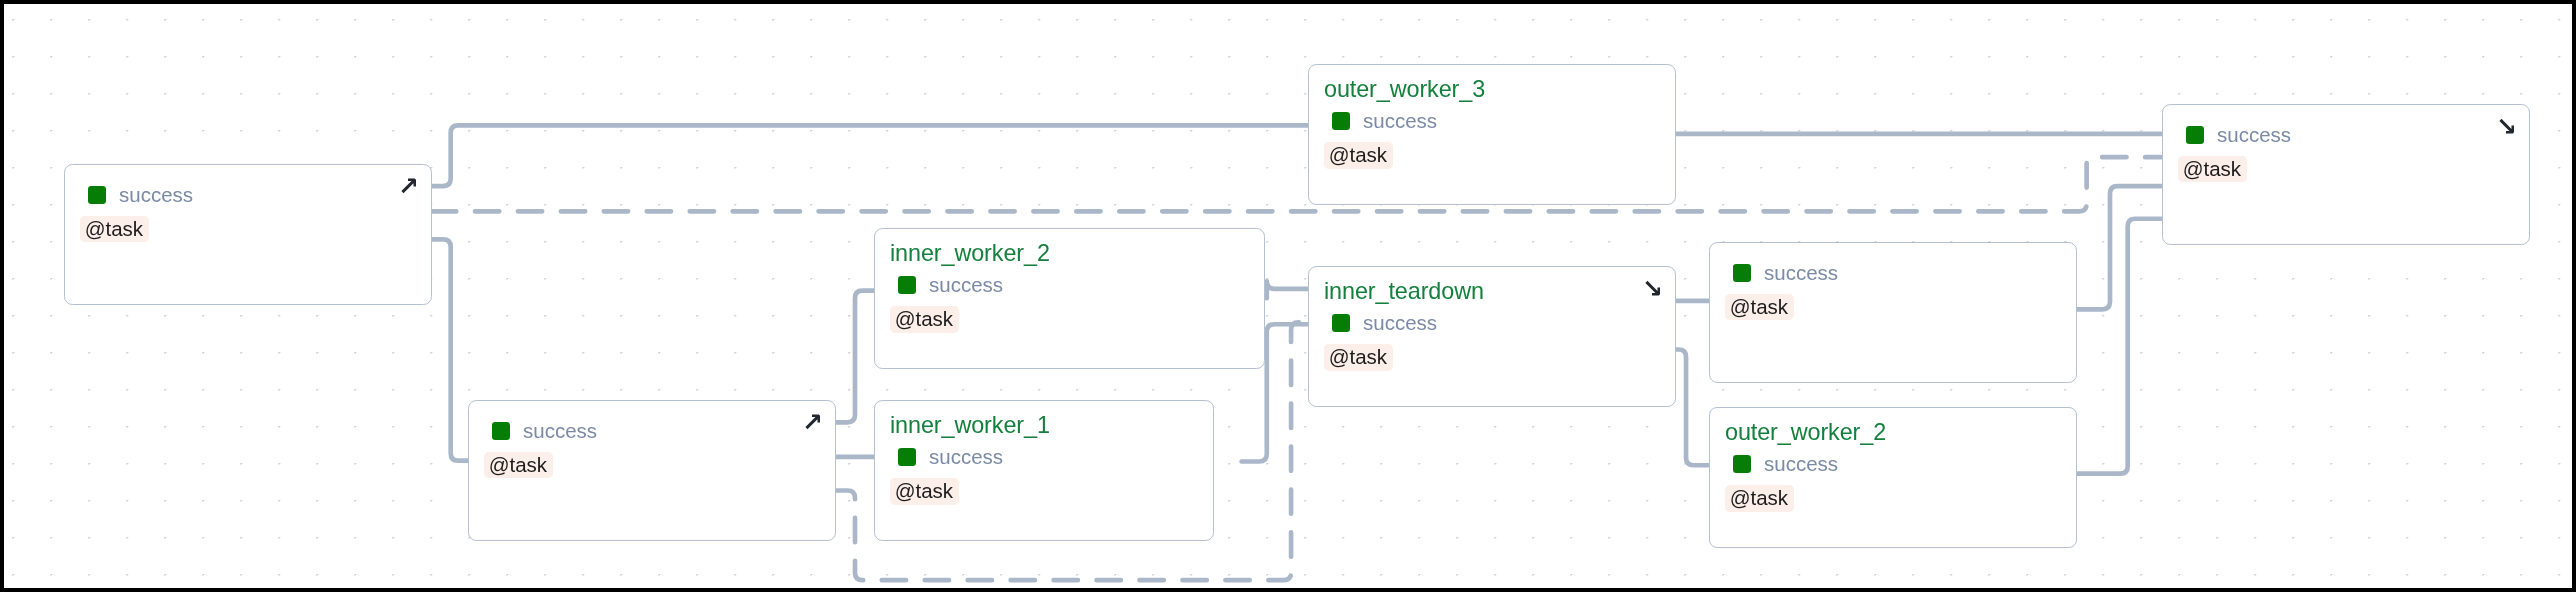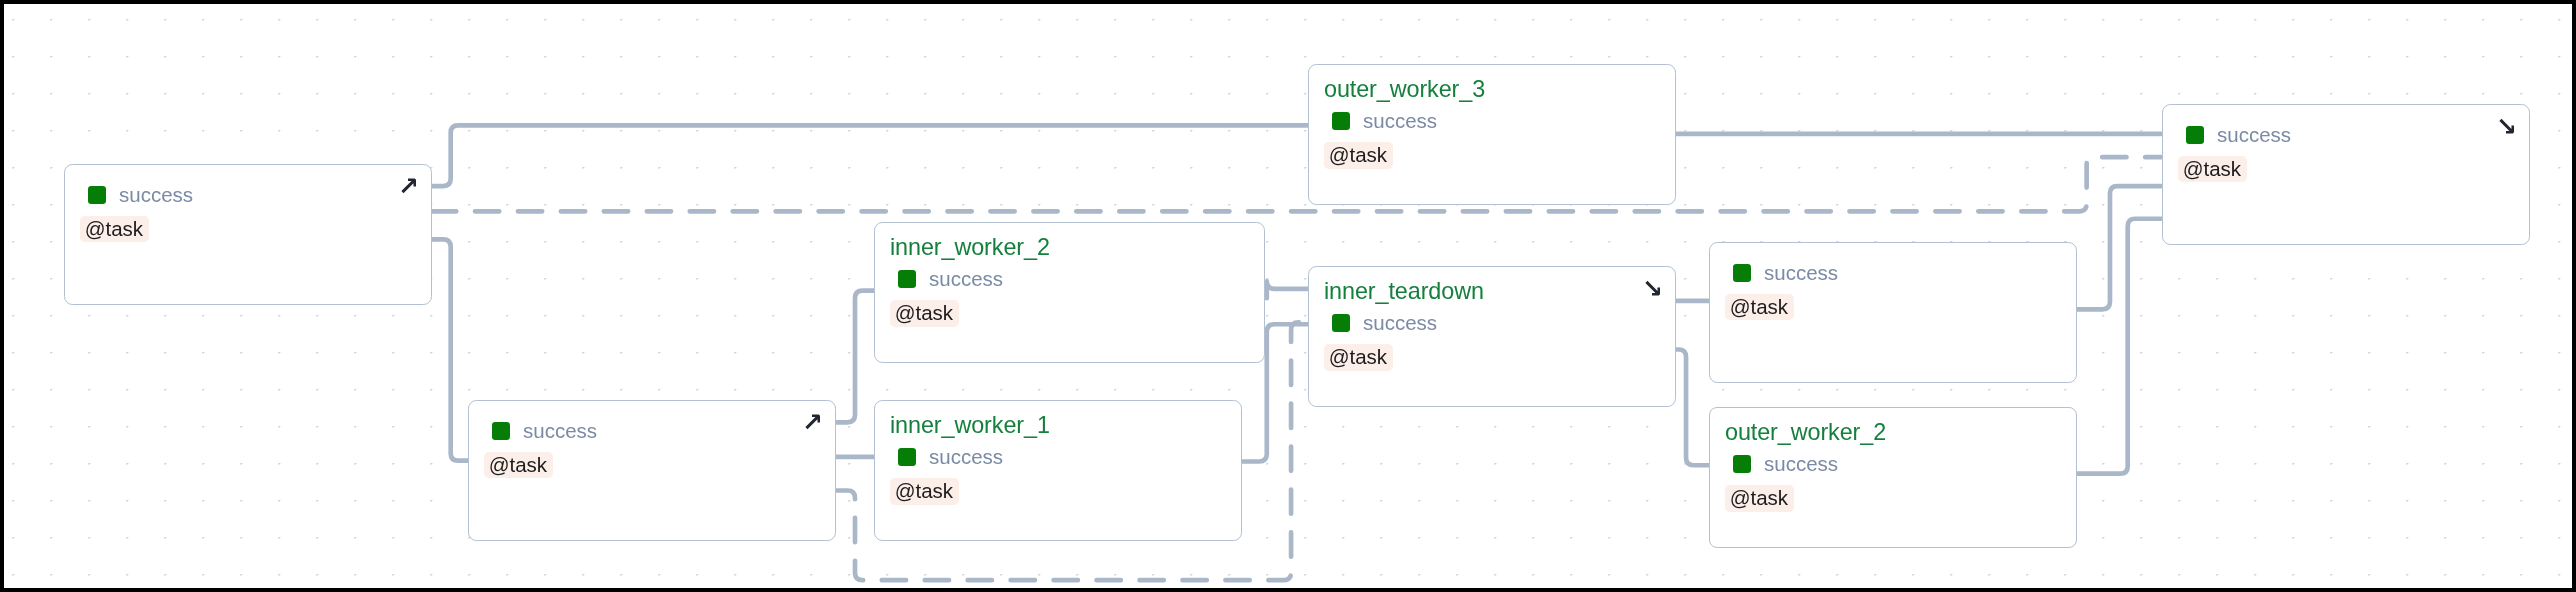--- a/index.html
+++ b/index.html
@@ -161,21 +161,21 @@
     <span class="node-arrow">↘</span>
     <div class="node-status-row">
       <span class="status-swatch"></span>
       <span class="status-text">success</span>
     </div>
     <div class="node-badge-row">
       <span class="node-badge">@task</span>
     </div>
   </div>
 
-  <div class="node" style="left:870px; top:218px; width:391px; height:141px;">
+  <div class="node" style="left:870px; top:224px; width:391px; height:141px;">
     <span class="node-arrow"></span>
     <div class="node-title">inner_worker_2</div>
     <div class="node-status-row">
       <span class="status-swatch"></span>
       <span class="status-text">success</span>
     </div>
     <div class="node-badge-row">
       <span class="node-badge">@task</span>
     </div>
   </div>
@@ -207,21 +207,21 @@
     <span class="node-arrow">↗</span>
     <div class="node-status-row">
       <span class="status-swatch"></span>
       <span class="status-text">success</span>
     </div>
     <div class="node-badge-row">
       <span class="node-badge">@task</span>
     </div>
   </div>
 
-  <div class="node" style="left:870px; top:396px; width:368px; height:141px;">
+  <div class="node" style="left:870px; top:396px; width:340px; height:141px;">
     <span class="node-arrow"></span>
     <div class="node-title">inner_worker_1</div>
     <div class="node-status-row">
       <span class="status-swatch"></span>
       <span class="status-text">success</span>
     </div>
     <div class="node-badge-row">
       <span class="node-badge">@task</span>
     </div>
   </div>

